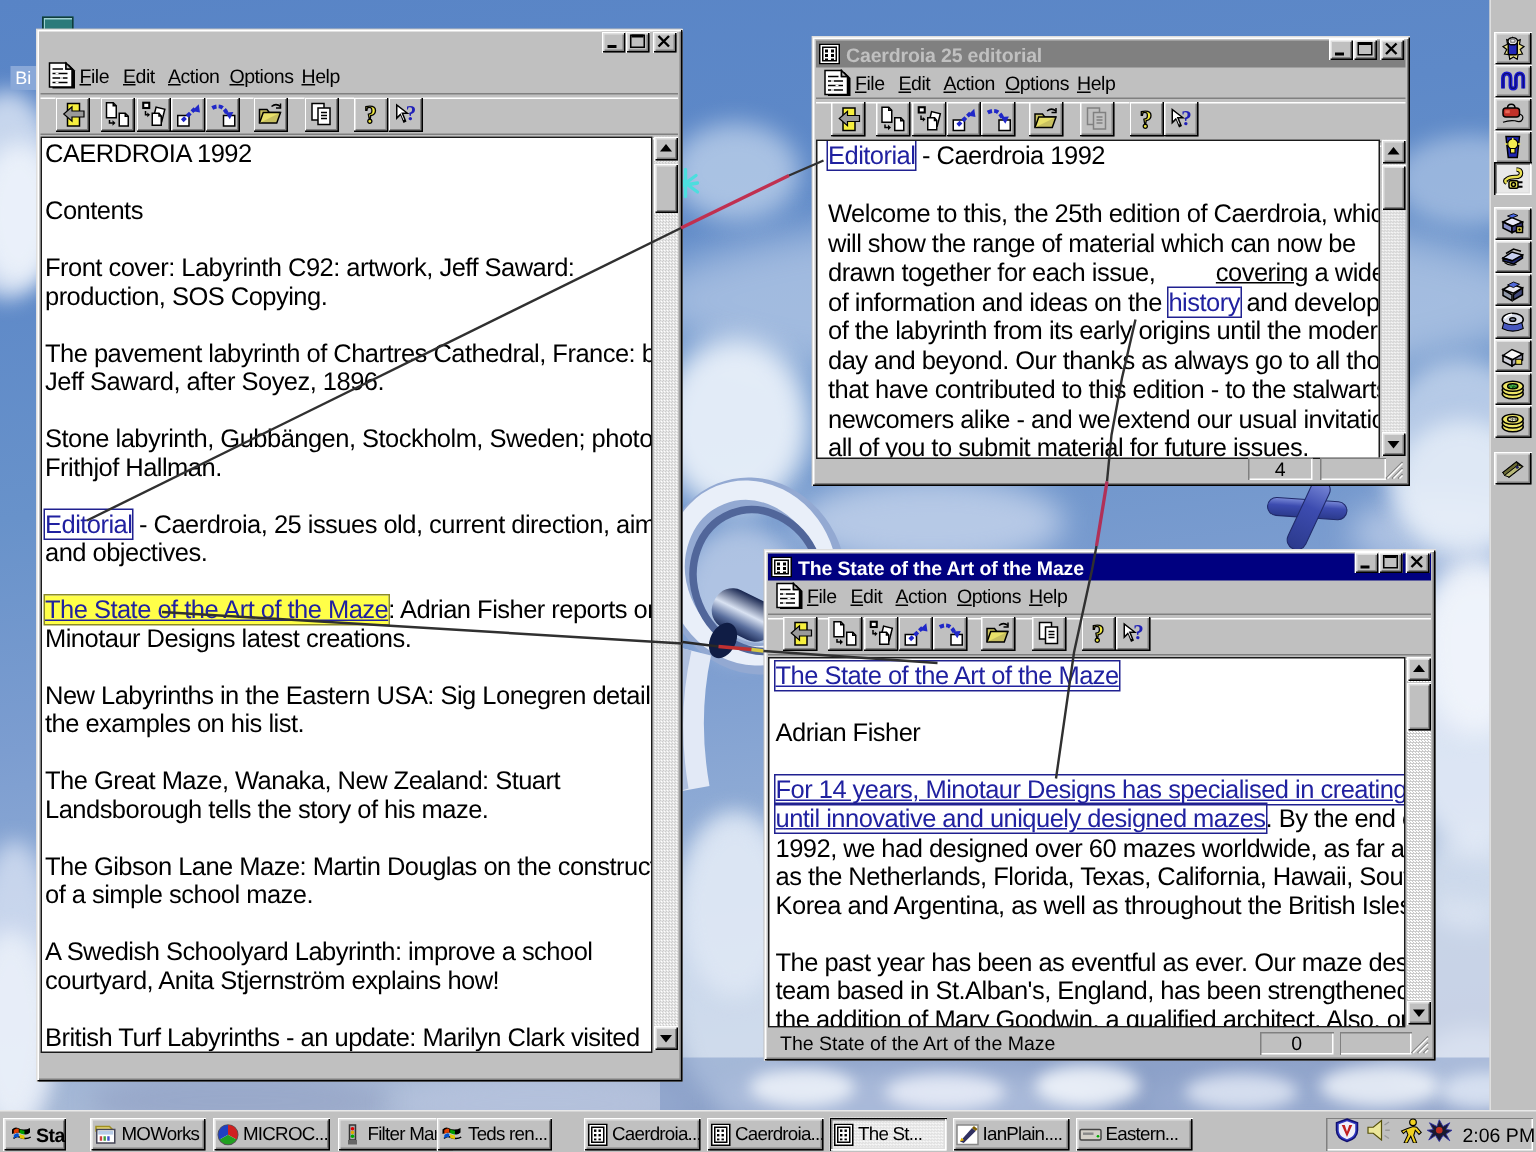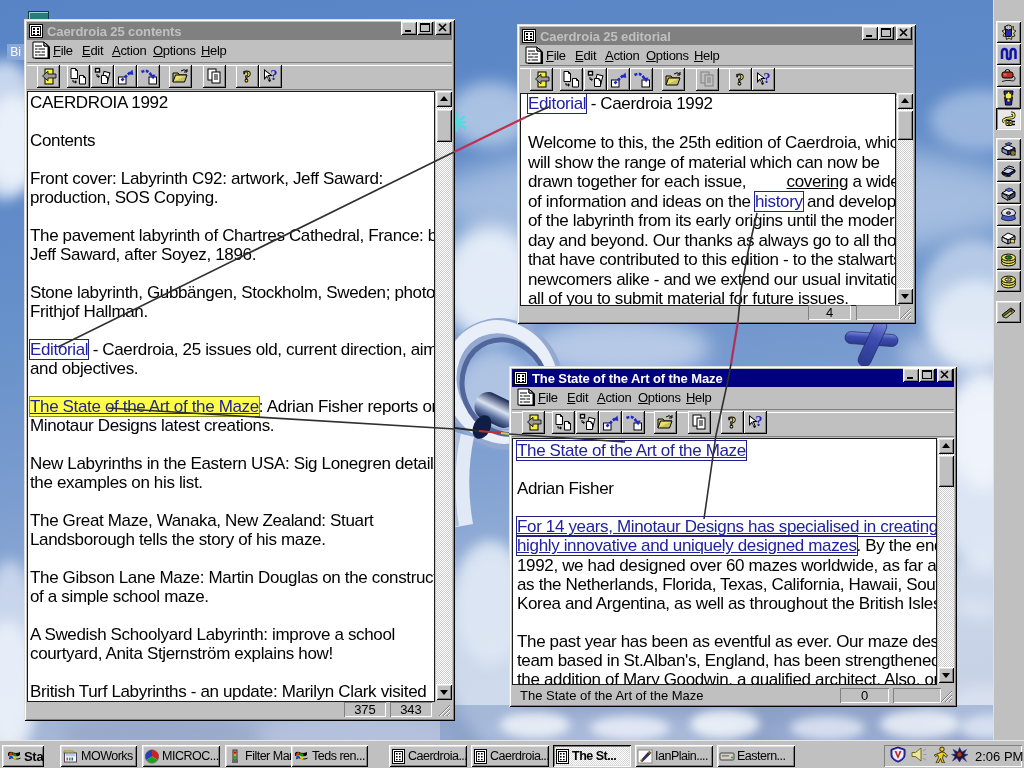--- a/index.html
+++ b/index.html
@@ -37,21 +37,21 @@
 .serif{font-family:Liberation Sans, sans-serif;font-size:17px;letter-spacing:-0.35px;line-height:19px;color:#000;white-space:pre;}
 .lnk{color:#2021a0;}
 .box{outline:1px solid #202190;}
 .ylnk{background:#ffff48;color:#2021a0;text-decoration:underline;outline:1px solid #8b8b29;}
 .ulk{text-decoration:underline;margin-left:36px;}
 .ulk2{text-decoration:underline;}
 #taskbar{position:absolute;left:0;top:740px;width:1024px;height:28px;box-sizing:border-box;background:#c0c0c0;border-top:1px solid #e8e8e8;}
 .tkb{position:absolute;top:4px;height:22px;background:#c0c0c0;box-shadow:inset 1px 1px 0 #fff,inset -1px -1px 0 #000,inset 2px 2px 0 #dfdfdf,inset -2px -2px 0 #808080;font-size:13px;display:flex;align-items:center;overflow:hidden;white-space:nowrap;}
 .tkb .lab{margin-left:2px;letter-spacing:-0.5px;font-size:12.5px;}
 .tkb svg{margin-left:2px;flex:none;}
-.tkb.on{box-shadow:inset 1px 1px 0 #000,inset -1px -1px 0 #fff,inset 2px 2px 0 #808080,inset -2px -2px 0 #dfdfdf;background:repeating-conic-gradient(#ffffff 0% 25%,#d8d8d8 0% 50%) 0 0/2px 2px;font-weight:bold;}
+.tkb.on{box-shadow:inset 1px 1px 0 #000,inset -1px -1px 0 #fff,inset 2px 2px 0 #808080,inset -2px -2px 0 #dfdfdf;background:repeating-conic-gradient(#ffffff 0% 25%,#d8d8d8 0% 50%) 0 0/2px 2px;font-weight:normal;}
 #tray{position:absolute;top:4px;right:2px;width:138px;height:22px;box-shadow:inset 1px 1px 0 #808080,inset -1px -1px 0 #fff;display:flex;align-items:center;white-space:nowrap;}
 #rstrip{position:absolute;left:993px;top:0;width:31px;height:740px;background:#c0c0c0;border-left:1px solid #dfdfdf;}
 .rsb{position:absolute;left:2px;width:25px;height:22px;background:#c0c0c0;box-shadow:inset 1px 1px 0 #fff,inset -1px -1px 0 #000,inset 2px 2px 0 #dfdfdf,inset -2px -2px 0 #808080;}
 .rsb svg{position:absolute;left:3px;top:2px;}
 .rsb.on{background:#e8e8e8;box-shadow:inset 1px 1px 0 #000,inset -1px -1px 0 #fff,inset 2px 2px 0 #808080,inset -2px -2px 0 #dfdfdf;}
 #lines{position:absolute;left:0;top:0;width:1024px;height:768px;pointer-events:none;}
 </style>
 </head>
 <body>
 <div id="desk"></div>
@@ -124,35 +124,20 @@
 </g>
 <g stroke="#4cdede" stroke-width="2.2" stroke-linecap="round">
  <path d="M457 113v18M450 117l15 11M464 117l-15 11M449.5 124.5l15.5-2.5"></path>
 </g>
 </svg>
 <div style="position:absolute;left:28px;top:11px;width:19px;height:8px;background:#2c7a7a;border:1px solid #103c3c;box-shadow:inset 1px 1px 0 #9fd2d2;"></div>
 <div style="position:absolute;left:7px;top:44px;width:17px;height:16px;background:#89a8d8;color:#fff;font-size:12px;text-align:center;line-height:16px;">Bi</div>
 </div>
 
 <div class="win" id="w1" style="left:24px;top:19px;width:431px;height:702px;">
-  <div class="tbar">
-      <div class="ticon"><svg width="14" height="14">
-          <rect x="0.5" y="0.5" width="13" height="13" fill="#fff" stroke="#000"></rect>
-          <rect x="2.5" y="2.5" width="9" height="9" fill="#fff" stroke="#000"></rect>
-          <g fill="#000">
-            <rect x="4" y="4" width="2" height="2"></rect>
-            <rect x="8" y="4" width="2" height="2"></rect>
-            <rect x="4" y="7" width="2" height="2"></rect>
-            <rect x="8" y="7" width="2" height="2"></rect>
-            <rect x="4" y="10" width="2" height="1"></rect>
-            <rect x="8" y="10" width="2" height="1"></rect>
-          </g>
-        </svg></div>
-      <div class="ttl">Caerdroia 25 contents</div>
-    </div>
   <div class="wbtns">
       <div class="wb mn"><svg width="16" height="14">
           <rect x="4" y="9" width="6" height="2" fill="#000"></rect>
         </svg></div>
       <div class="wb mx"><svg width="16" height="14">
           <rect x="3.5" y="2.5" width="9" height="8" fill="none" stroke="#000" stroke-width="1"></rect>
           <path d="M4 3h8" stroke="#000" stroke-width="2"></path>
         </svg></div>
       <div class="wb cl"><svg width="16" height="14">
           <path d="M4 3l7 7M11 3l-7 7" stroke="#000" stroke-width="1.6"></path>
@@ -283,31 +268,23 @@
     </div>
   <div class="sbv" style="right:3px;top:72px;height:609px;">
       <div class="sbtn" style="top:0;"><svg width="16" height="16">
           <path d="M8 5l4 5H4z" fill="#000"></path>
         </svg></div>
       <div class="sth" style="top:18px;height:33px;"></div>
       <div class="sbtn" style="top:593px;"><svg width="16" height="16">
           <path d="M8 11L4 6h8z" fill="#000"></path>
         </svg></div>
     </div>
-  <div class="sbar" style="bottom:3px;">
-      <div class="sfld" style="left:317px;width:42px;top:1px;">375</div>
-      <div class="sfld" style="left:363px;width:42px;top:1px;">343</div>
-      <svg width="13" height="13" style="position:absolute;right:1px;bottom:1px;">
-        <path d="M12 1L1 12M12 5L5 12M12 9L9 12" stroke="#808080"></path>
-        <path d="M12 2L2 12M12 6L6 12M12 10L10 12" stroke="#fff"></path>
-      </svg>
-    </div>
 </div>
 
-<div class="win" id="w2" style="left:517px;top:24px;width:399px;height:300px;">
+<div class="win" id="w2" style="left:541px;top:24px;width:399px;height:300px;">
   <div class="tbar">
       <div class="ticon"><svg width="14" height="14">
           <rect x="0.5" y="0.5" width="13" height="13" fill="#fff" stroke="#000"></rect>
           <rect x="2.5" y="2.5" width="9" height="9" fill="#fff" stroke="#000"></rect>
           <g fill="#000">
             <rect x="4" y="4" width="2" height="2"></rect>
             <rect x="8" y="4" width="2" height="2"></rect>
             <rect x="4" y="7" width="2" height="2"></rect>
             <rect x="8" y="7" width="2" height="2"></rect>
             <rect x="4" y="10" width="2" height="1"></rect>
@@ -565,21 +542,21 @@
         </svg>
       </div>
     </div>
   <div class="msep" style="top:70px;"></div>
   <div class="txt" style="left:3px;top:72px;width:423px;height:245px;">
       <div class="serif" style="position:absolute;left:4px;top:2px;line-height:19.1px;"><span class="lnk ulk2 box">The State of the Art of the Maze</span>
 
 Adrian Fisher
 
 <span class="lnk ulk2 box">For 14 years, Minotaur Designs has specialised in creating</span>
-<span class="lnk ulk2 box">highly innovative and uniquely designed mazes</span>. By the end of
+<span class="lnk ulk2 box">until innovative and uniquely designed mazes</span>. By the end of
 1992, we had designed over 60 mazes worldwide, as far afield
 as the Netherlands, Florida, Texas, California, Hawaii, South
 Korea and Argentina, as well as throughout the British Isles.
 
 The past year has been as eventful as ever. Our maze design
 team based in St.Alban's, England, has been strengthened by
 the addition of Mary Goodwin, a qualified architect. Also, our</div>
     </div>
   <div class="sbv" style="right:3px;top:72px;height:245px;">
       <div class="sbtn" style="top:0;"><svg width="16" height="16">

